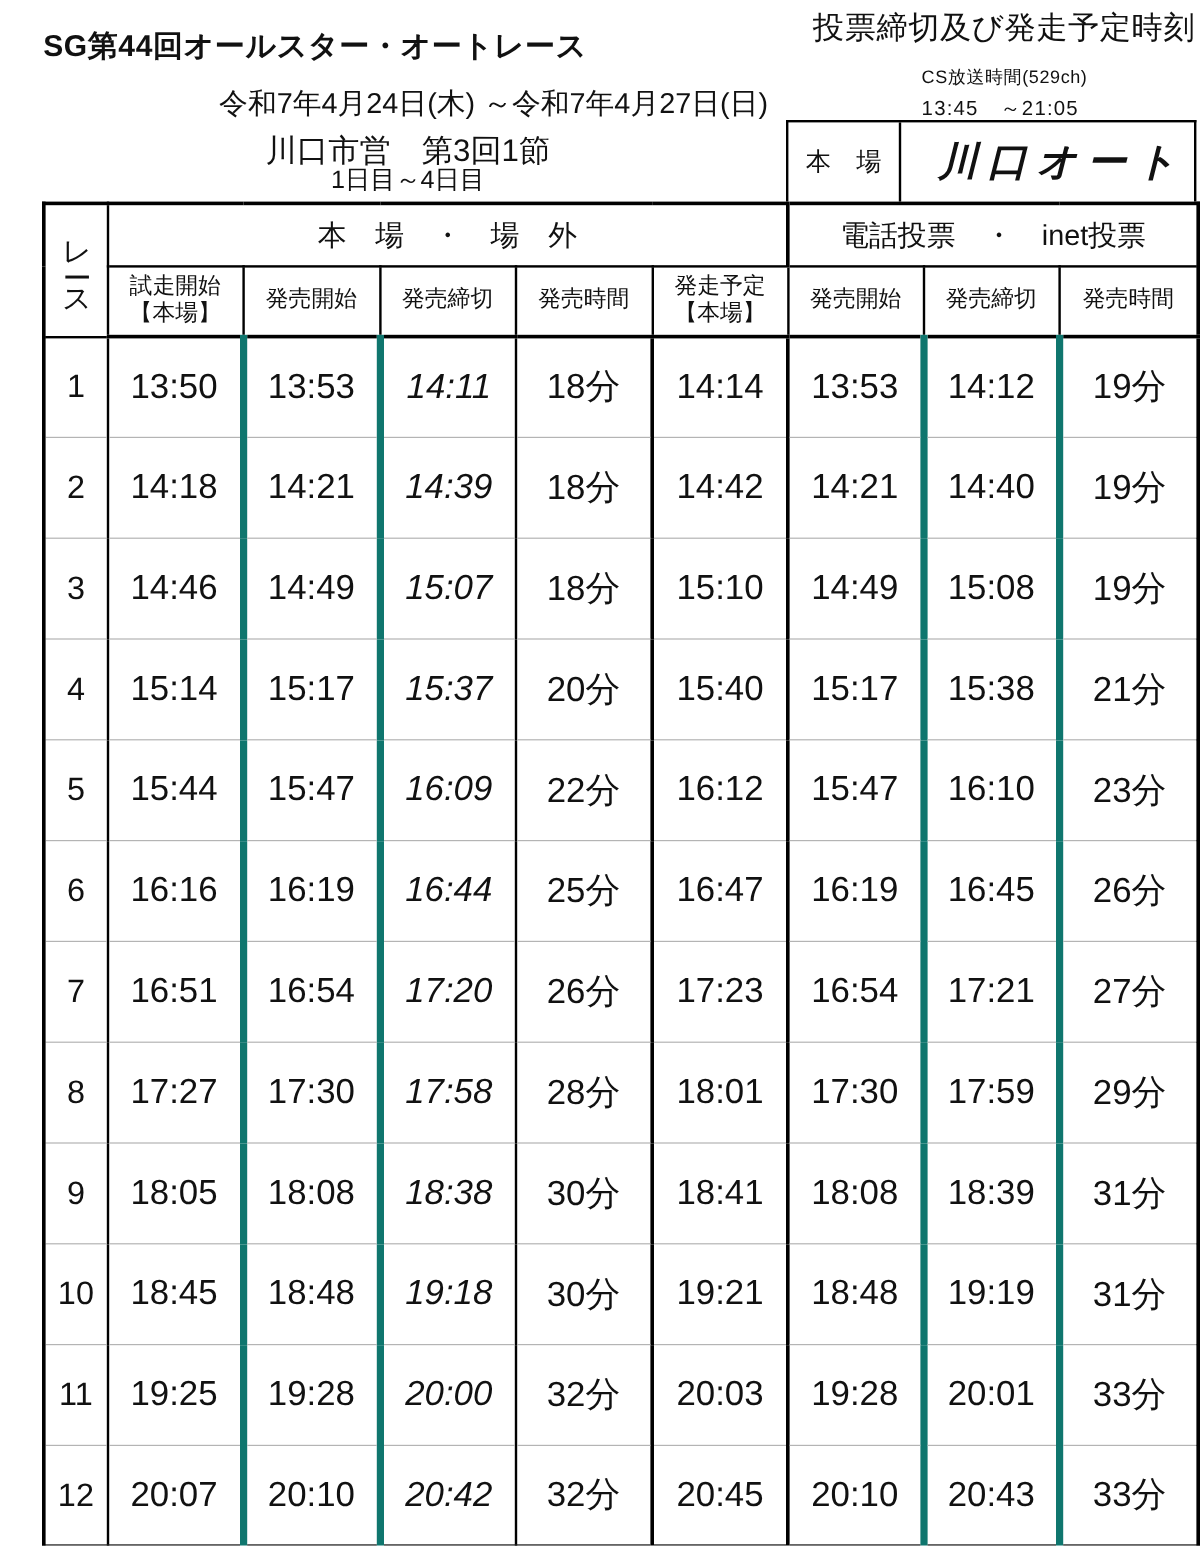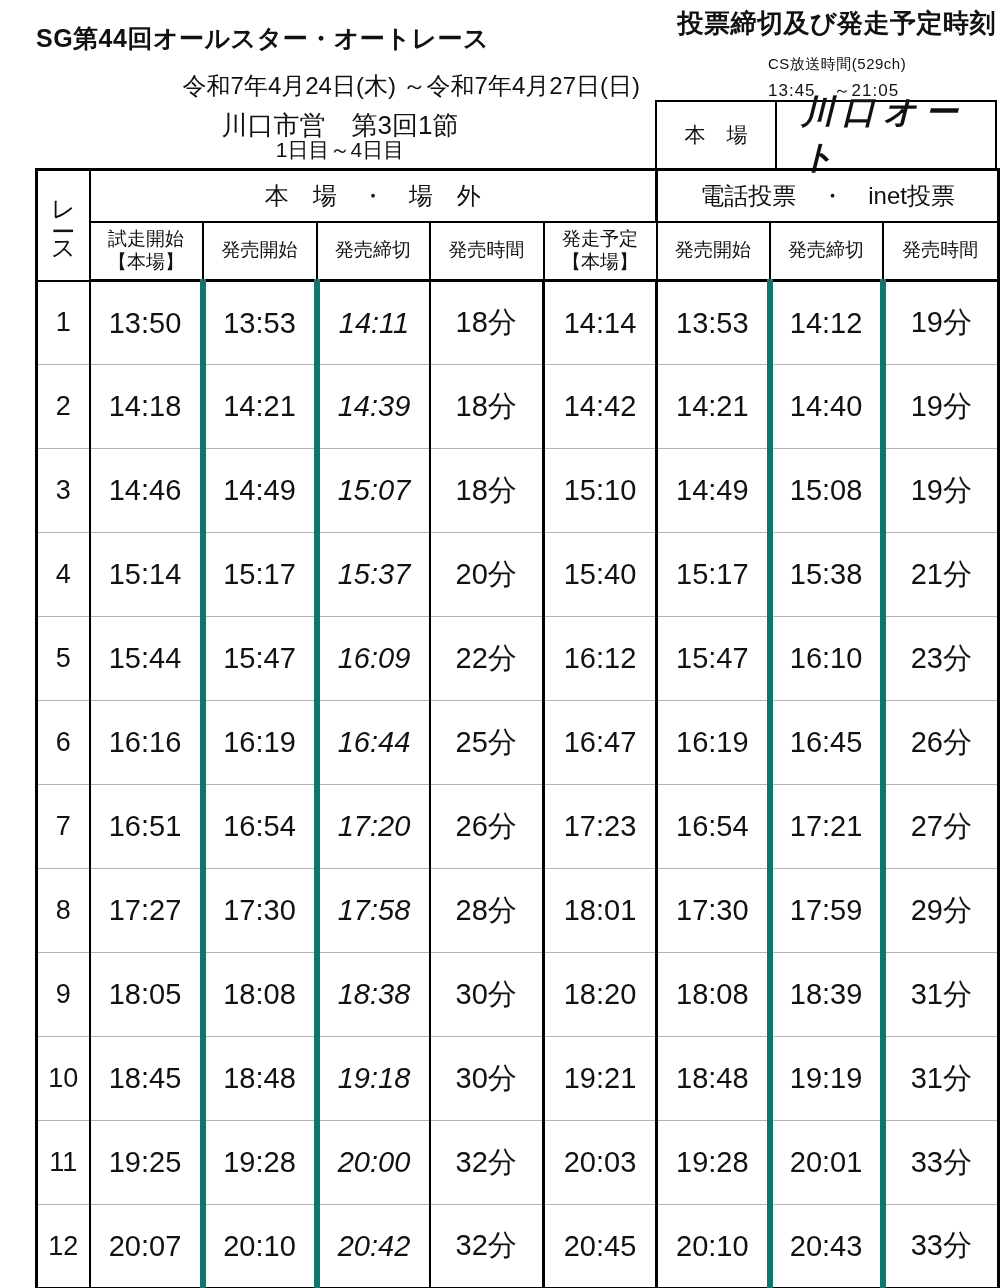--- a/index.html
+++ b/index.html
@@ -7,35 +7,35 @@
   html,body { width:1000px; height:1288px; background:#fff; overflow:hidden; }
   body {
     font-family:"Liberation Sans","DejaVu Sans",sans-serif;
     color:#111;
     position:relative;
   }
   .abs { position:absolute; }
 
   
   .title-left  { left:36px; top:6px; font-size:25px; font-weight:bold; letter-spacing:0.5px;margin-top:16px; }
-  .title-right { right:4px; top:6px; font-size:26px; font-weight:bold; letter-spacing:0.5px; }
+  .title-right { right:4px; top:6px; font-size:26px; font-weight:normal; letter-spacing:0.5px; }
   .date-range  { left:40px; top:70px; width:600px; text-align:right; font-size:24px; }
   .venue1      { left:40px; top:108px; width:600px; text-align:center; font-size:26px; }
   .venue2      { left:40px; top:136px; width:600px; text-align:center; font-size:21px; }
   .cs1         { left:768px; top:55px;  font-size:15px; letter-spacing:0.5px; }
   .cs2         { left:768px; top:79px;  font-size:17px; letter-spacing:1px; }
 
   
   .home-box {
     left:655px; top:100px; width:342px; height:68px;
     border:2px solid #000; border-bottom:none;
     display:flex; align-items:stretch;
   }
   .home-box .lbl {
-    width:120px; border-right:2px solid #000;
+    width:94px; border-right:2px solid #000;
     display:flex; align-items:center; justify-content:center;
     font-size:21px;
   }
   .home-box .val {
     flex:1; display:flex; align-items:center; justify-content:center;
     font-family:"DejaVu Serif","Liberation Serif",serif;
     font-style:italic; font-weight:bold;
     font-size:33px; letter-spacing:8px;padding-left:24px;
   }
 
@@ -212,21 +212,21 @@
         <td class="c6">17:30</td>
         <td class="c7">17:59</td>
         <td class="c8">29分</td>
       </tr>
       <tr>
         <td class="c-race">9</td>
         <td class="c1">18:05</td>
         <td class="c2">18:08</td>
         <td class="c3">18:38</td>
         <td class="c4">30分</td>
-        <td class="c5">18:20</td>
+        <td class="c5">18:41</td>
         <td class="c6">18:08</td>
         <td class="c7">18:39</td>
         <td class="c8">31分</td>
       </tr>
       <tr>
         <td class="c-race">10</td>
         <td class="c1">18:45</td>
         <td class="c2">18:48</td>
         <td class="c3">19:18</td>
         <td class="c4">30分</td>

